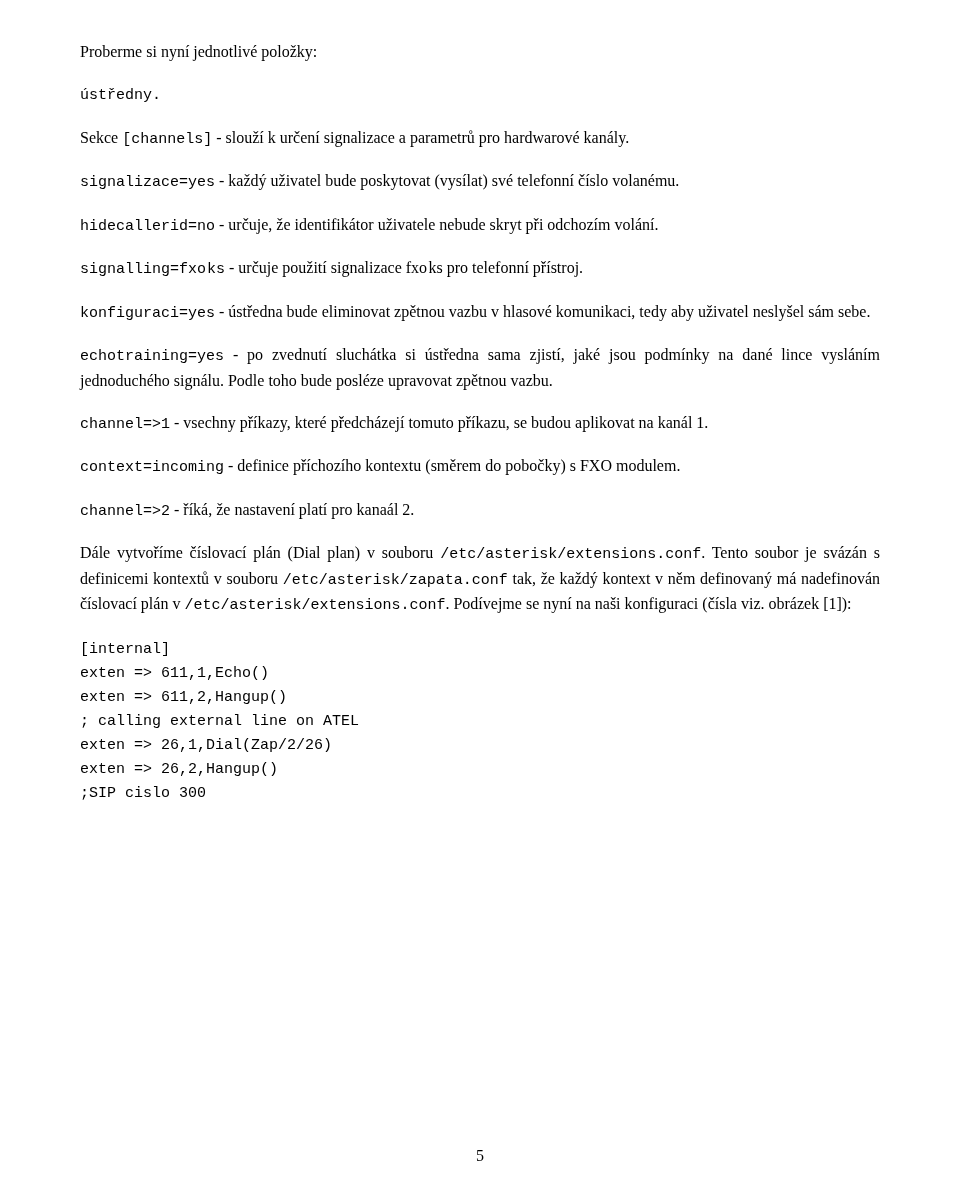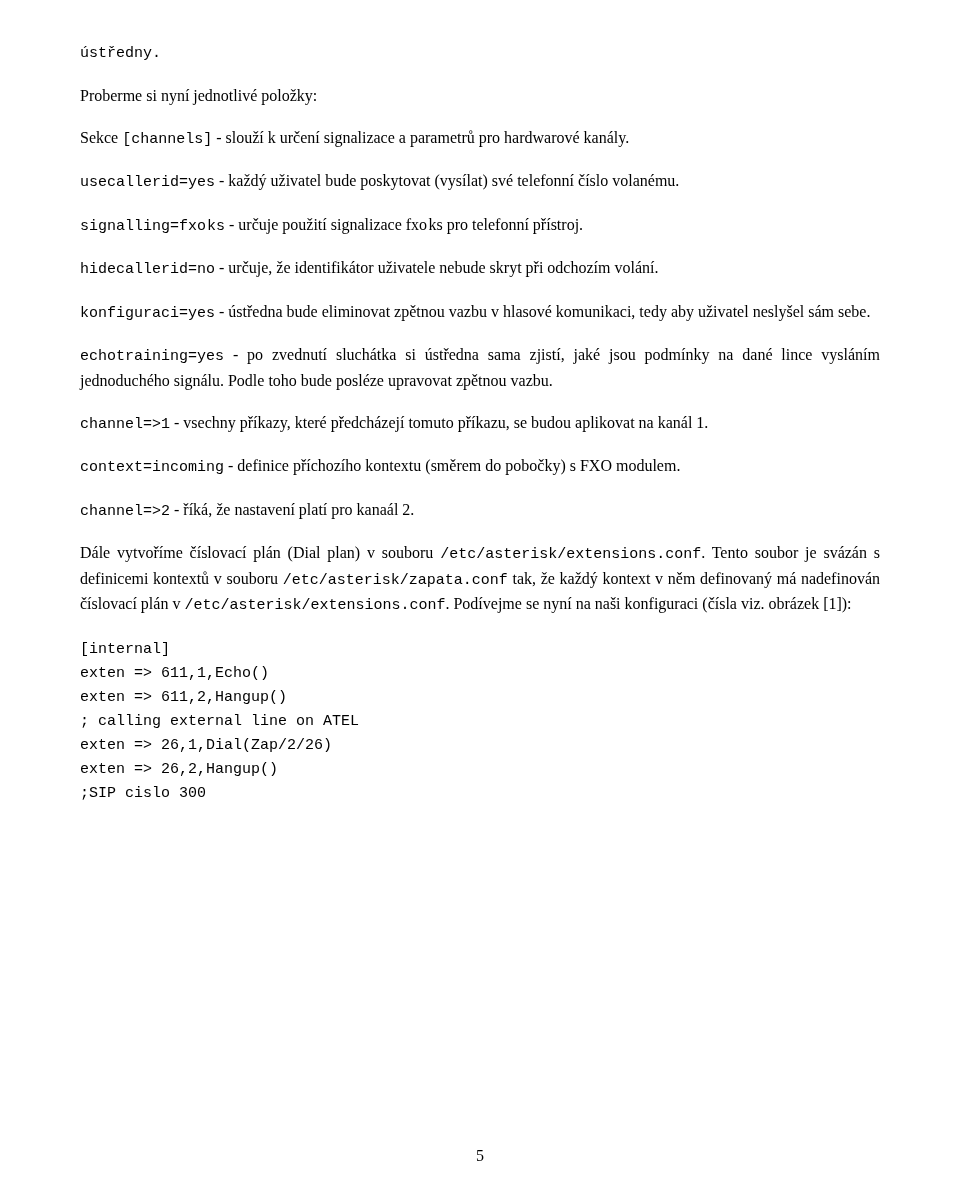--- a/index.html
+++ b/index.html
@@ -53,42 +53,42 @@
       right: 0;
       font-size: 16px;
     }
   </style>
 </head>
 <body>
 
 <div class="page">
 
   <div class="paragraph">
-    <p><span class="code-inline">ústředny.</span></p>
+    <p>Proberme si nyní jednotlivé položky:</p>
   </div>
 
   <div class="paragraph">
-    <p>Proberme si nyní jednotlivé položky:</p>
+    <p><span class="code-inline">ústředny.</span></p>
   </div>
 
   <div class="paragraph">
     <p>Sekce <code class="code-inline">[channels]</code> - slouží k určení signalizace a parametrů pro hardwarové kanály.</p>
   </div>
 
 
   <div class="paragraph">
-    <p><code class="code-inline">usecallerid=yes</code> - každý uživatel bude poskytovat (vysílat) své telefonní číslo volanému.</p>
+    <p><code class="code-inline">signalizace=yes</code> - každý uživatel bude poskytovat (vysílat) své telefonní číslo volanému.</p>
+  </div>
+
+  <div class="paragraph">
+    <p><code class="code-inline">hidecallerid=no</code> - určuje, že identifikátor uživatele nebude skryt při odchozím volání.</p>
   </div>
 
   <div class="paragraph">
     <p><code class="code-inline">signalling=fxo ks</code> - určuje použití signalizace fxo ks pro telefonní přístroj.</p>
-  </div>
-
-  <div class="paragraph">
-    <p><code class="code-inline">hidecallerid=no</code> - určuje, že identifikátor uživatele nebude skryt při odchozím volání.</p>
   </div>
 
   <div class="paragraph">
     <p><code class="code-inline">konfiguraci=yes</code> - ústředna bude eliminovat zpětnou vazbu v hlasové komunikaci, tedy aby uživatel neslyšel sám sebe.</p>
   </div>
 
   <div class="paragraph">
     <p><code class="code-inline">echotraining=yes</code> - po zvednutí sluchátka si ústředna sama zjistí, jaké jsou podmínky na dané lince vysláním jednoduchého signálu. Podle toho bude posléze upravovat zpětnou vazbu.</p>
   </div>
 

